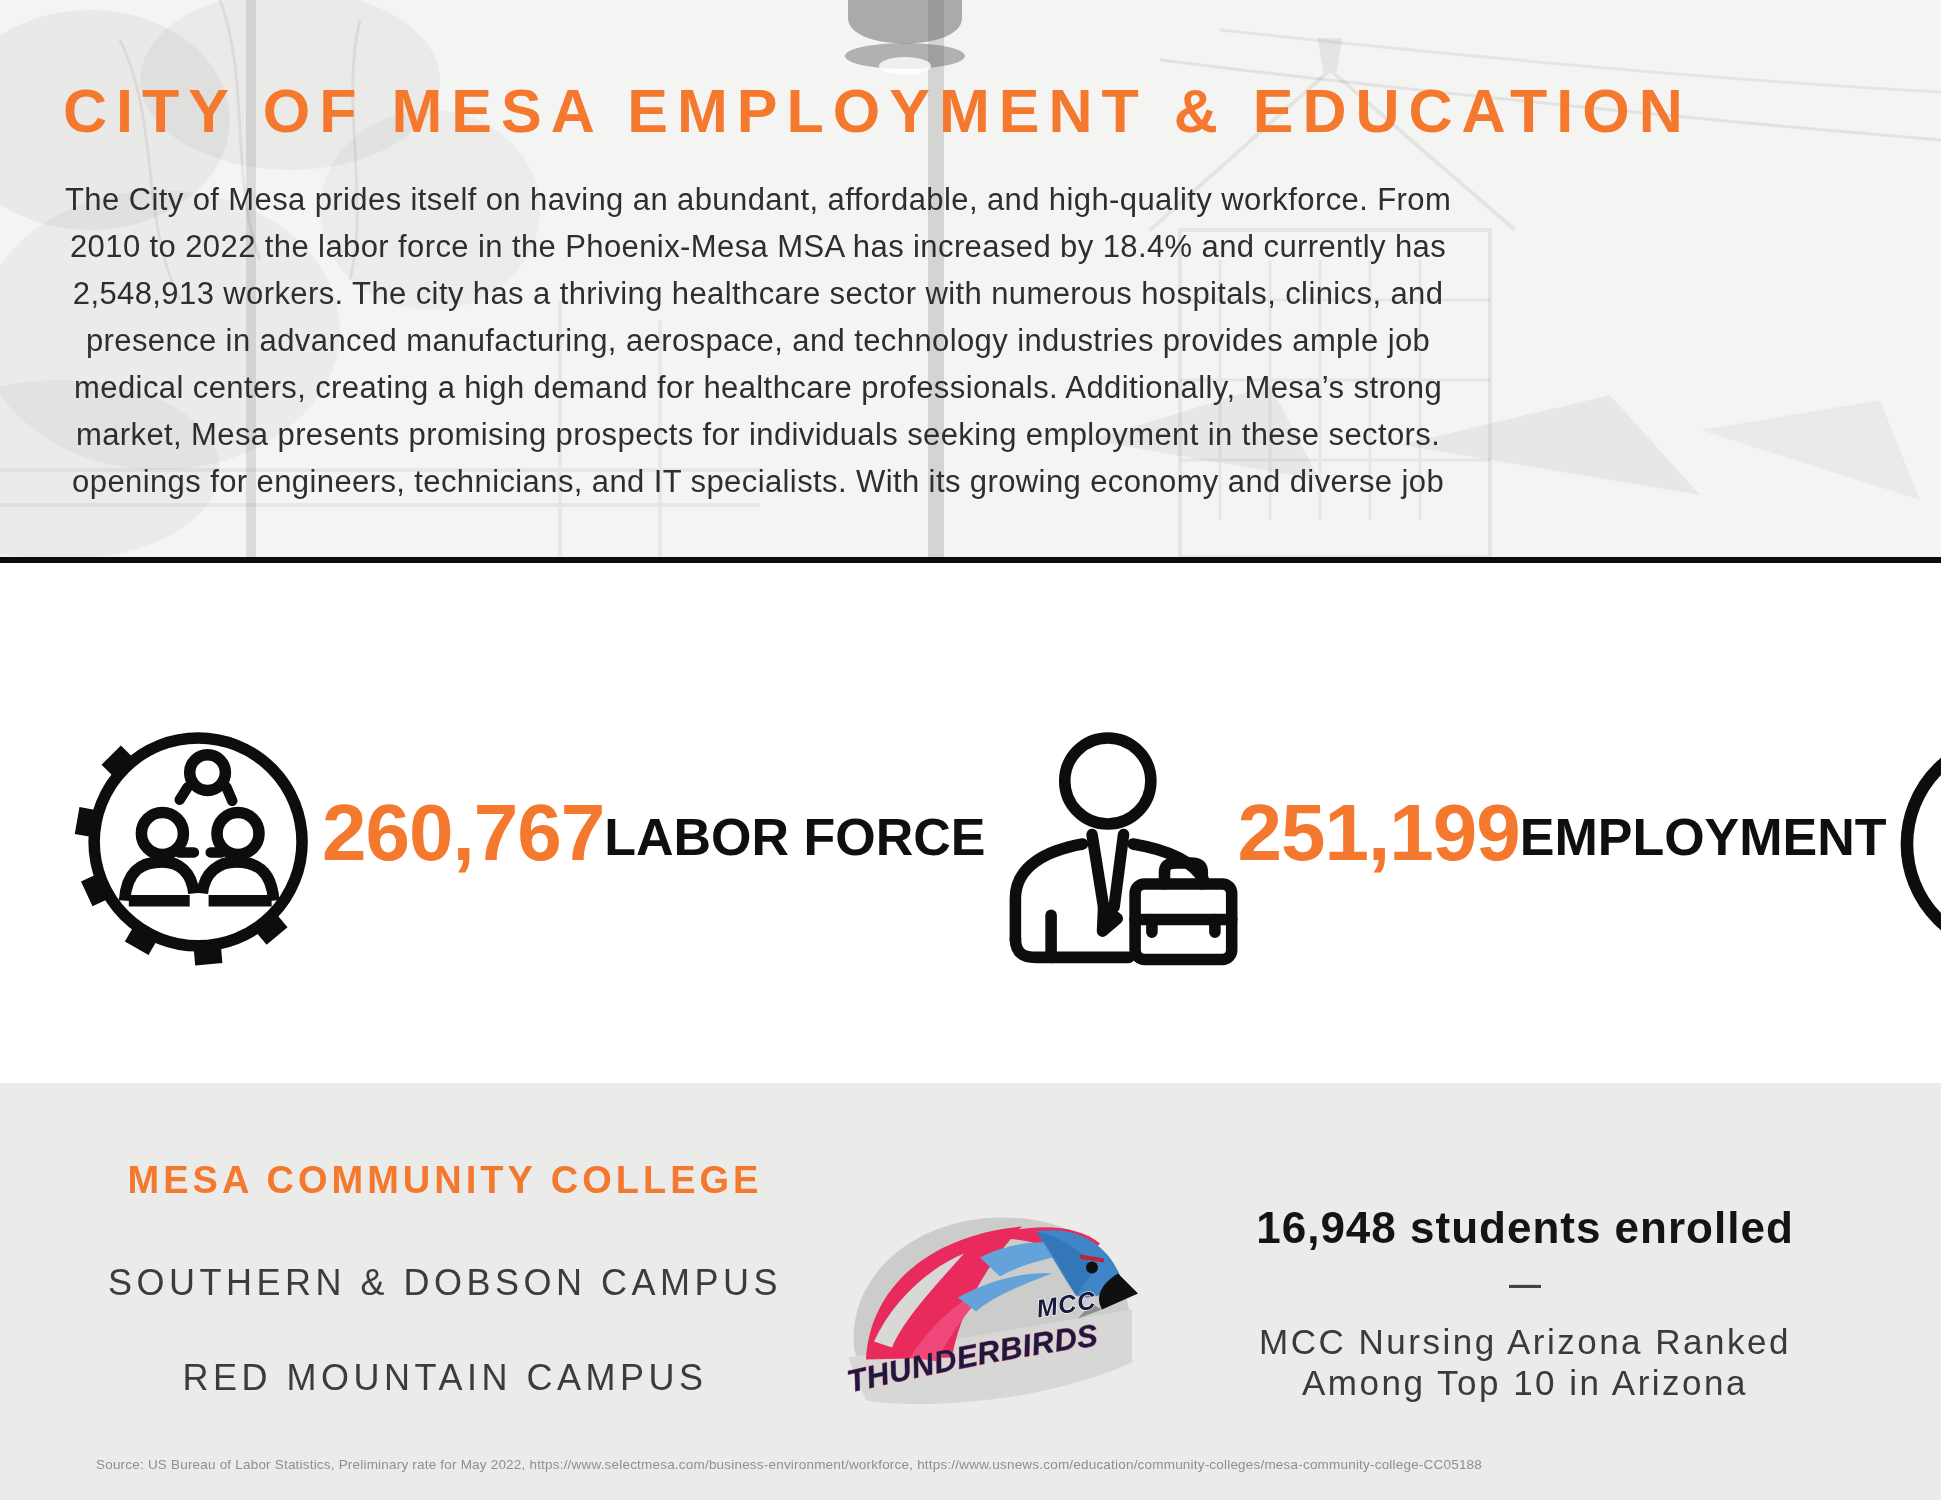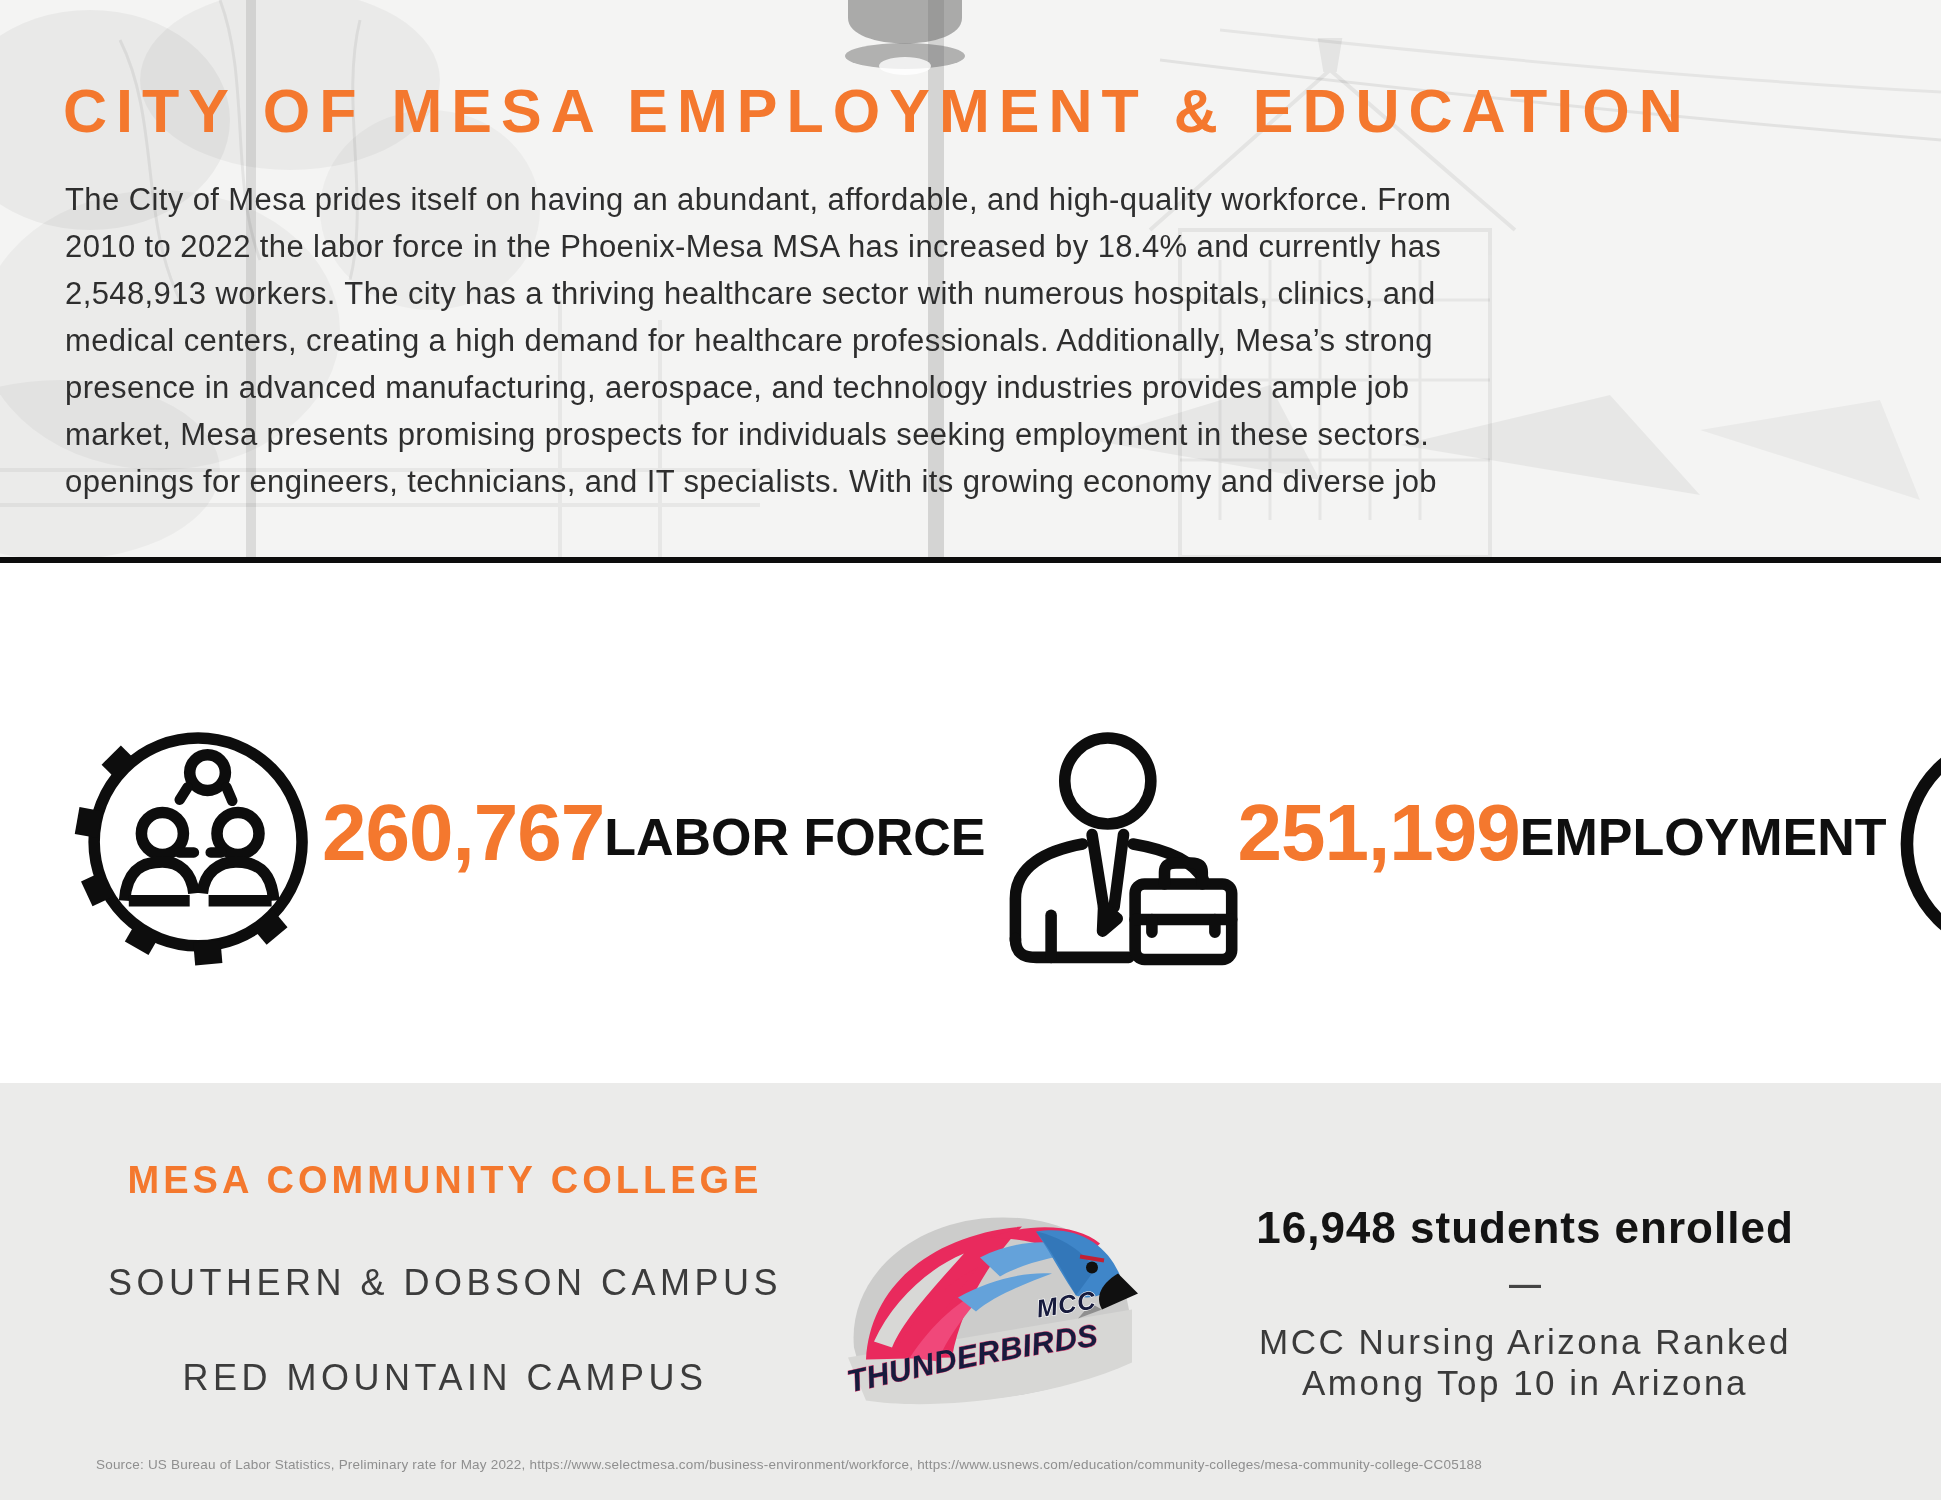--- a/index.html
+++ b/index.html
@@ -21,21 +21,21 @@
   .page-title {
     position:absolute; left:63px; top:76px;
     font-size:61px; font-weight:700; letter-spacing:9px;
     color:#f4782e; white-space:nowrap;
   }
   .intro {
     position:absolute; left:65px; top:176px;
     font-size:31px; line-height:47px; letter-spacing:0.4px;
     color:#2e2e2e;
   }
-  .intro .line { white-space:nowrap; }
+  .intro .line { white-space:nowrap;text-align:center; }
 
   .divider {
     position:absolute; top:557px; left:0; width:1941px; height:6px;
     background:#0c0c0c;
   }
 
   
   .stats {
     position:absolute; top:563px; left:0; width:1941px; height:520px;
     background:#ffffff; display:flex; padding:0 70px;
@@ -144,22 +144,22 @@
       <path d="M0,470 L760,470 M0,505 L760,505 M560,300 L560,557 M660,320 L660,557"></path>
     </g>
   </svg>
 
   <div class="page-title">CITY OF MESA EMPLOYMENT &amp; EDUCATION</div>
 
   <div class="intro">
     <div class="line">The City of Mesa prides itself on having an abundant, affordable, and high-quality workforce. From</div>
     <div class="line">2010 to 2022 the labor force in the Phoenix-Mesa MSA has increased by 18.4% and currently has</div>
     <div class="line">2,548,913 workers. The city has a thriving healthcare sector with numerous hospitals, clinics, and</div>
+    <div class="line">presence in advanced manufacturing, aerospace, and technology industries provides ample job</div>
     <div class="line">medical centers, creating a high demand for healthcare professionals. Additionally, Mesa’s strong</div>
-    <div class="line">presence in advanced manufacturing, aerospace, and technology industries provides ample job</div>
     <div class="line">market, Mesa presents promising prospects for individuals seeking employment in these sectors.</div>
     <div class="line">openings for engineers, technicians, and IT specialists. With its growing economy and diverse job</div>
   </div>
 </div>
 
 <div class="divider"></div>
 
 <div class="stats">
 
   <div class="stat">

